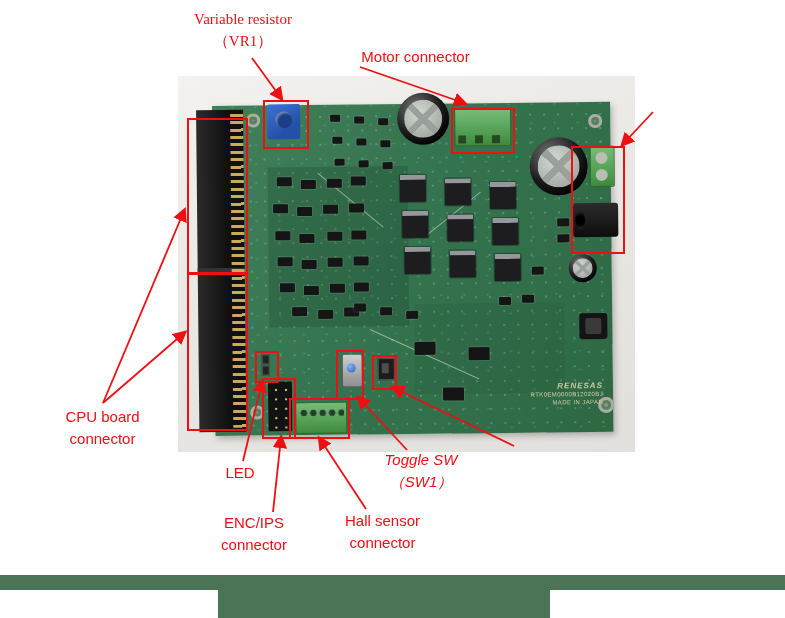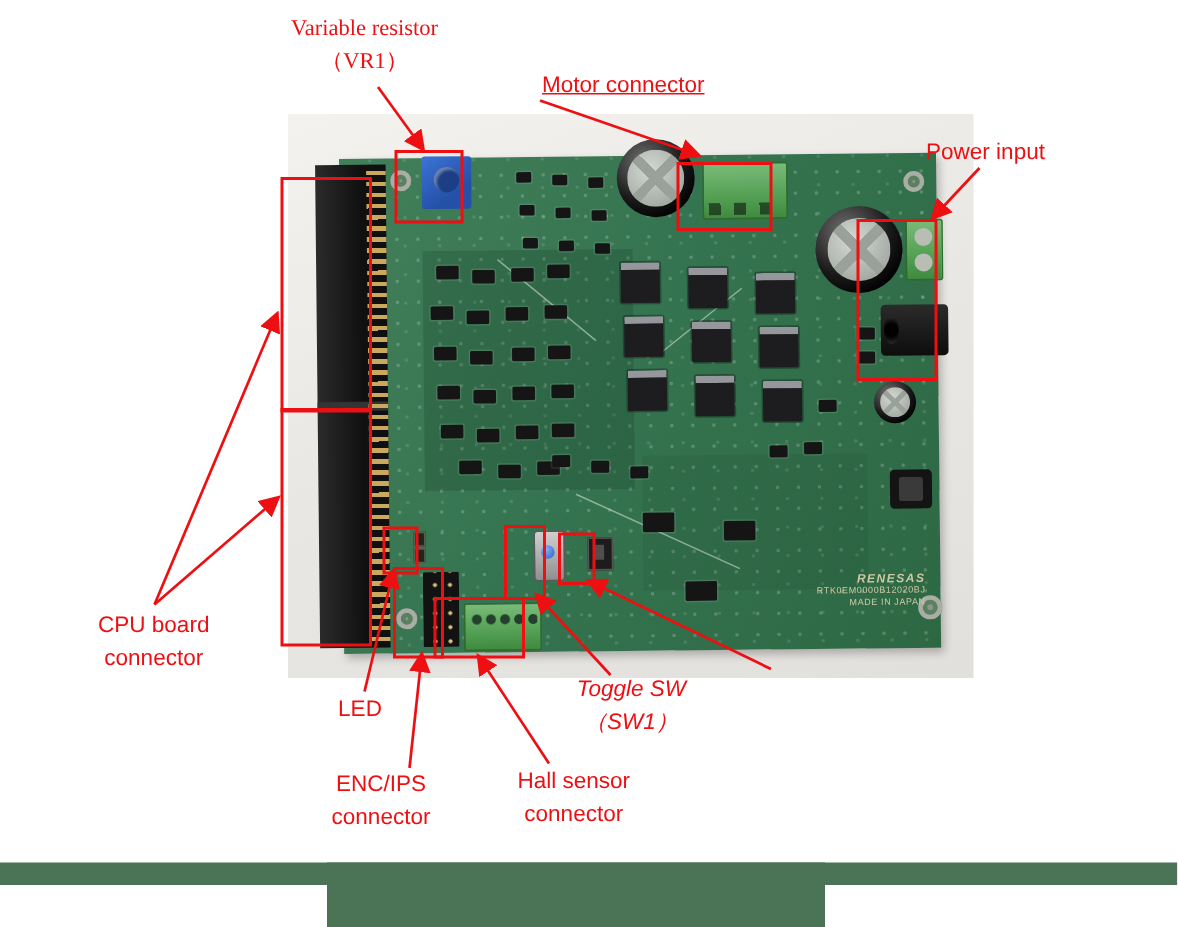--- a/index.html
+++ b/index.html
@@ -1,21 +1,21 @@
 <!DOCTYPE html>
 <html style="--red: #ee0f12; --bar: #4b7457;"><head>
 <meta charset="utf-8">
 <style>
   :root{ --red:#ee0f12; --pcb:#37754e; --bar:#4b7457; }
   html,body{margin:0;padding:0;background:#fff;}
   #canvas{position:relative;width:785px;height:618px;background:#fff;overflow:hidden;
           font-family:"Liberation Sans",sans-serif;}
 
   
-  #photo{position:absolute;left:192px;top:76px;width:457px;height:376px;
+  #photo{position:absolute;left:178px;top:76px;width:457px;height:376px;
          background:linear-gradient(160deg,#f4f2ef 0%,#eae8e4 45%,#e2e0dc 100%);}
   #board{position:absolute;left:34px;top:30px;width:398px;height:330px;
          background:
            radial-gradient(rgba(255,255,255,.20) 1px,transparent 1.4px),
            radial-gradient(rgba(255,255,255,.12) 1px,transparent 1.4px),
            linear-gradient(118deg,#418059 0%,#357450 45%,#2d6843 100%);
          background-size:14px 14px,23px 19px,100% 100%;
          background-position:3px 5px,9px 11px,0 0;
          transform:rotate(-0.6deg);transform-origin:top left;
          box-shadow:2px 3px 6px rgba(0,0,0,.25);}
@@ -185,25 +185,22 @@
   <div class="rbox" style="left:255px;top:351px;width:20px;height:28px;"></div>
   <div class="rbox" style="left:262px;top:378px;width:30px;height:57px;"></div>
   <div class="rbox" style="left:289px;top:398px;width:57px;height:37px;"></div>
   <div class="rbox" style="left:336px;top:350px;width:24px;height:46px;"></div>
   <div class="rbox" style="left:372px;top:355px;width:21px;height:31px;"></div>
 
   <div class="label" style="left:158px;top:8px;width:170px;font-family:Liberation Serif, serif;">
     <span>Variable resistor</span><br>
     <span>（VR1）</span>
   </div>
-  <div class="label" style="left:338px;top:46px;width:155px;text-decoration:underline;">
+  <div class="label" style="left:338px;top:46px;width:155px;">
     <span>Motor connector</span>
-  </div>
-  <div class="label" style="left:598px;top:91px;width:118px;">
-    <span>Power input</span>
   </div>
   <div class="label" style="left:30px;top:406px;width:145px;">
     <span>CPU board</span><br>
     <span>connector</span>
   </div>
   <div class="label" style="left:212px;top:462px;width:56px;">
     <span>LED</span>
   </div>
   <div class="label" style="left:198px;top:512px;width:112px;text-align:center;">
     <span>ENC/IPS</span><br>

